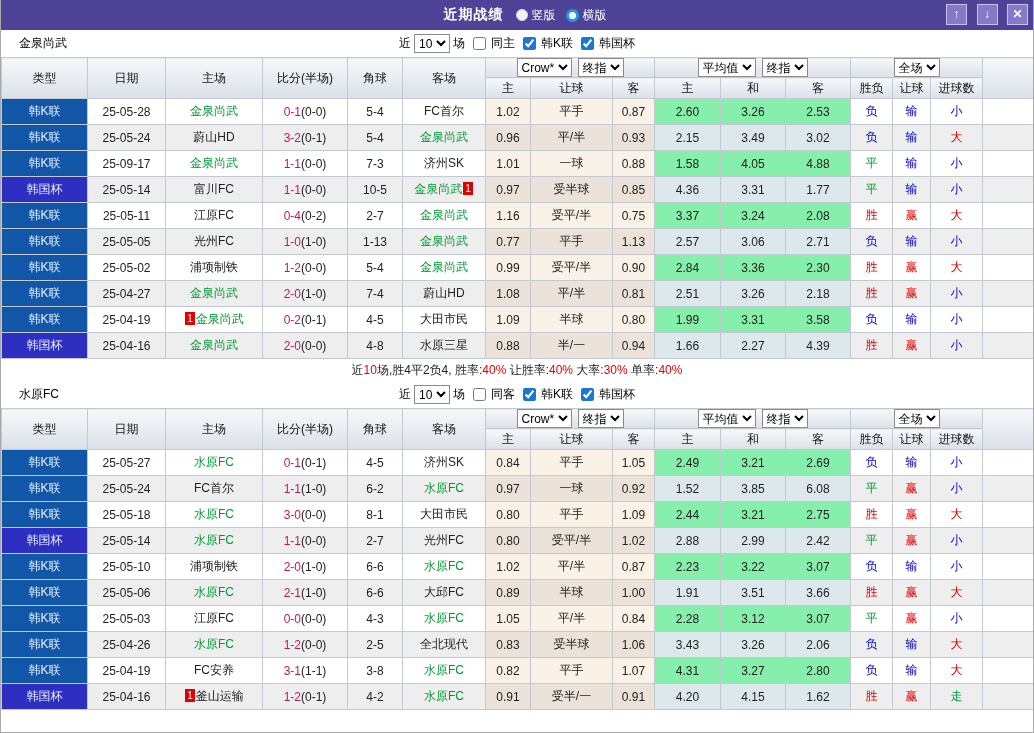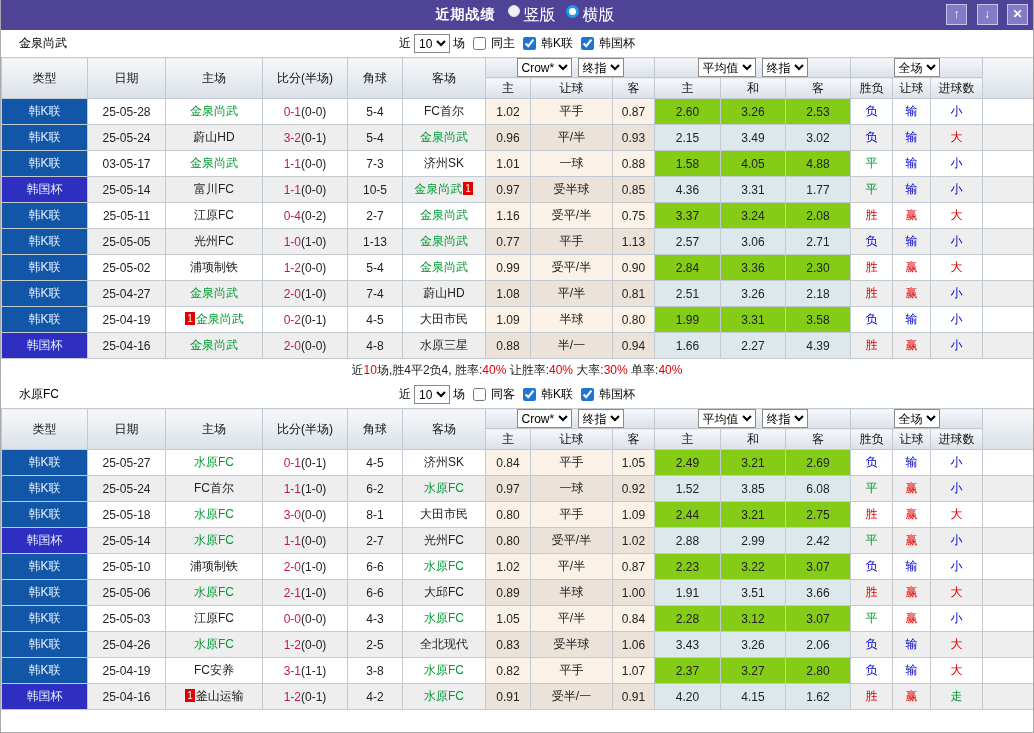--- a/index.html
+++ b/index.html
@@ -3,21 +3,21 @@
 <meta charset="utf-8">
 <style>
   * { box-sizing: border-box; }
   body { margin: 0; font-family: "Liberation Sans", sans-serif; background: #fff; }
   .window { width: 1034px; height: 733px; border-left: 1px solid #a9a9a9; border-right: 1px solid #a9a9a9;
             border-bottom: 1px solid #a9a9a9; background: #fff; overflow: hidden; position: relative; }
   .titlebar { height: 30px; background: #4f4398; display: flex; align-items: center; justify-content: center;
               position: relative; color: #fff; }
   .title { font-weight: bold; font-size: 14px; margin-right: 12px; letter-spacing: 1px; margin-left: 26px; }
   .radio-group { display: inline-flex; align-items: center; }
-  .radio-opt { display: inline-flex; align-items: flex-start; margin-right: 10px; font-size: 16px; cursor: pointer; }
+  .radio-opt { display: inline-flex; align-items: center; margin-right: 10px; font-size: 12px; cursor: pointer; }
   .radio { width: 12px; height: 12px; border-radius: 50%; background: #f2f2f2; border: 1px solid #dcdcf0;
            display: inline-block; margin-right: 4px; }
   .radio.sel { width: 13px; height: 13px; background: #fff; border: 3px solid #1d9ae3; }
   .win-buttons { position: absolute; right: 5px; top: 4px; }
   .wbtn { display: inline-block; width: 21px; height: 21px; line-height: 19px; text-align: center;
           background: #837bc8; border: 1px solid #c9c3ec; color: #fff; font-weight: bold; font-size: 12px;
           margin-left: 5px; cursor: pointer; }
   .filter-row { height: 27px; display: flex; align-items: center; justify-content: center;
                 position: relative; font-size: 12px; background: #fff; }
   .team-name { position: absolute; left: 18px; color: #000; }
@@ -28,21 +28,21 @@
   .cb-label { margin-left: 4px; }
   table { border-collapse: collapse; table-layout: fixed; width: 1032px; font-size: 12px; margin-left: 0px; }
   th, td { border: 1px solid #c3c9d1; padding: 0; text-align: center; overflow: hidden; white-space: nowrap; }
   th { background: linear-gradient(#f6f8fa, #dbe1e9); font-weight: normal; height: 21px; color: #111; }
   th.hgroup { height: 19px; }
   tbody td { height: 26px; color: #222; }
   tr.odd td { background: #ffffff; }
   tr.even td { background: #eeeeee; }
   tr.odd td.tint-crow { background: #faf1e7; }
   tr.even td.tint-crow { background: #ebe2d9; }
-  tr.odd td.tint-avg { background: #84cc16; }
+  tr.odd td.tint-avg { background: #86efac; }
   tr.even td.tint-avg { background: #dde8ed; }
   td.type-league { background: #1256a8 !important; color: #e8f2ff; }
   td.type-cup { background: #2e2ec0 !important; color: #e8f2ff; }
   .t-focus { color: #009933; }
   .score-m { color: #be185d; }
   .badge { background: #e10000; color: #fff; font-size: 10px; line-height: 13px; display: inline-block;
            padding: 0 2px; margin: 0 1px; vertical-align: 1px; }
   .summary { height: 22px; line-height: 22px; text-align: center; font-size: 12px; color: #222; background: #fff; }
   .red { color: #e10000; }
   .c-R { color: #e10000; } .c-G { color: #009933; } .c-B { color: #0000cc; }
@@ -162,21 +162,21 @@
               <td class="tint-avg">2.15</td>
               <td class="tint-avg">3.49</td>
               <td class="tint-avg">3.02</td>
               <td class="c-B">负</td>
               <td class="c-B">输</td>
               <td class="c-R">大</td>
               <td></td>
             </tr>
             <tr class="odd">
               <td class="type-league">韩K联</td>
-              <td>03-05-17</td>
+              <td>25-09-17</td>
               <td><span class="t-focus">金泉尚武</span></td>
               <td><span class="score-m">1-1</span><span>(0-0)</span></td>
               <td>7-3</td>
               <td><span class="">济州SK</span></td>
               <td class="tint-crow">1.01</td>
               <td class="tint-crow">一球</td>
               <td class="tint-crow">0.88</td>
               <td class="tint-avg">1.58</td>
               <td class="tint-avg">4.05</td>
               <td class="tint-avg">4.88</td>
@@ -522,21 +522,21 @@
             <tr class="odd">
               <td class="type-league">韩K联</td>
               <td>25-04-19</td>
               <td><span class="">FC安养</span></td>
               <td><span class="score-m">3-1</span><span>(1-1)</span></td>
               <td>3-8</td>
               <td><span class="t-focus">水原FC</span></td>
               <td class="tint-crow">0.82</td>
               <td class="tint-crow">平手</td>
               <td class="tint-crow">1.07</td>
-              <td class="tint-avg">2.37</td>
+              <td class="tint-avg">4.31</td>
               <td class="tint-avg">3.27</td>
               <td class="tint-avg">2.80</td>
               <td class="c-B">负</td>
               <td class="c-B">输</td>
               <td class="c-R">大</td>
               <td></td>
             </tr>
             <tr class="even">
               <td class="type-cup">韩国杯</td>
               <td>25-04-16</td>

